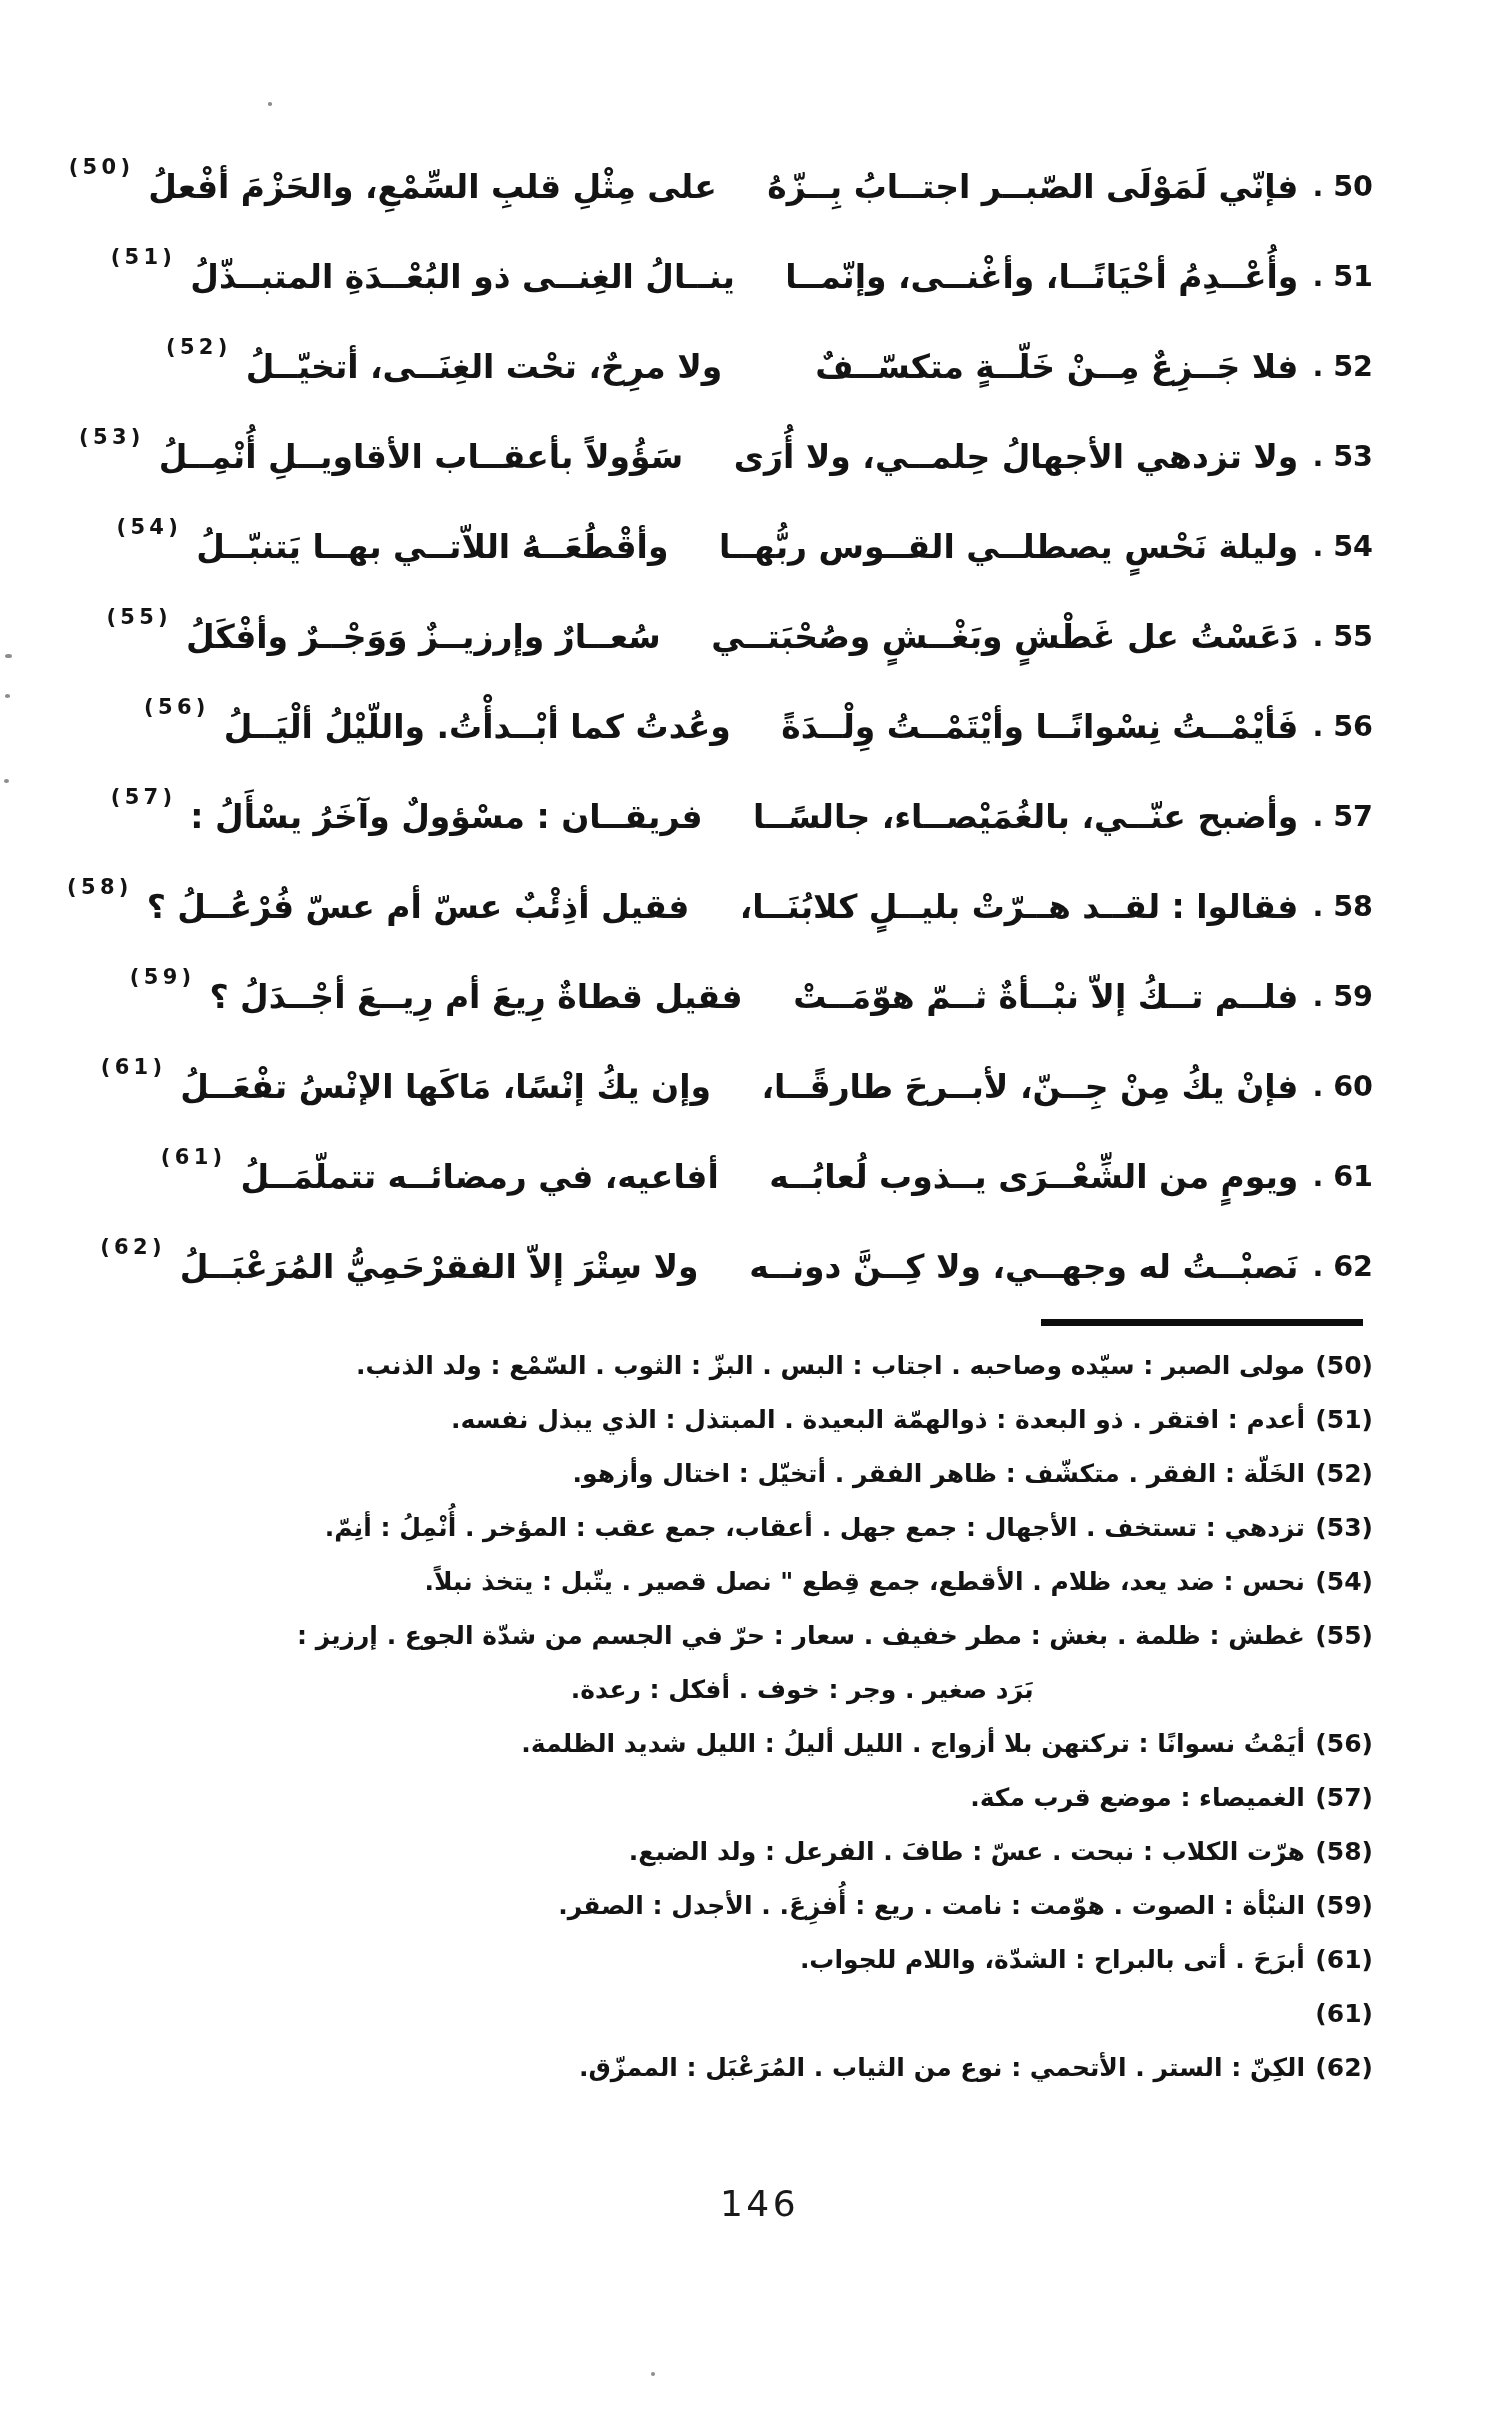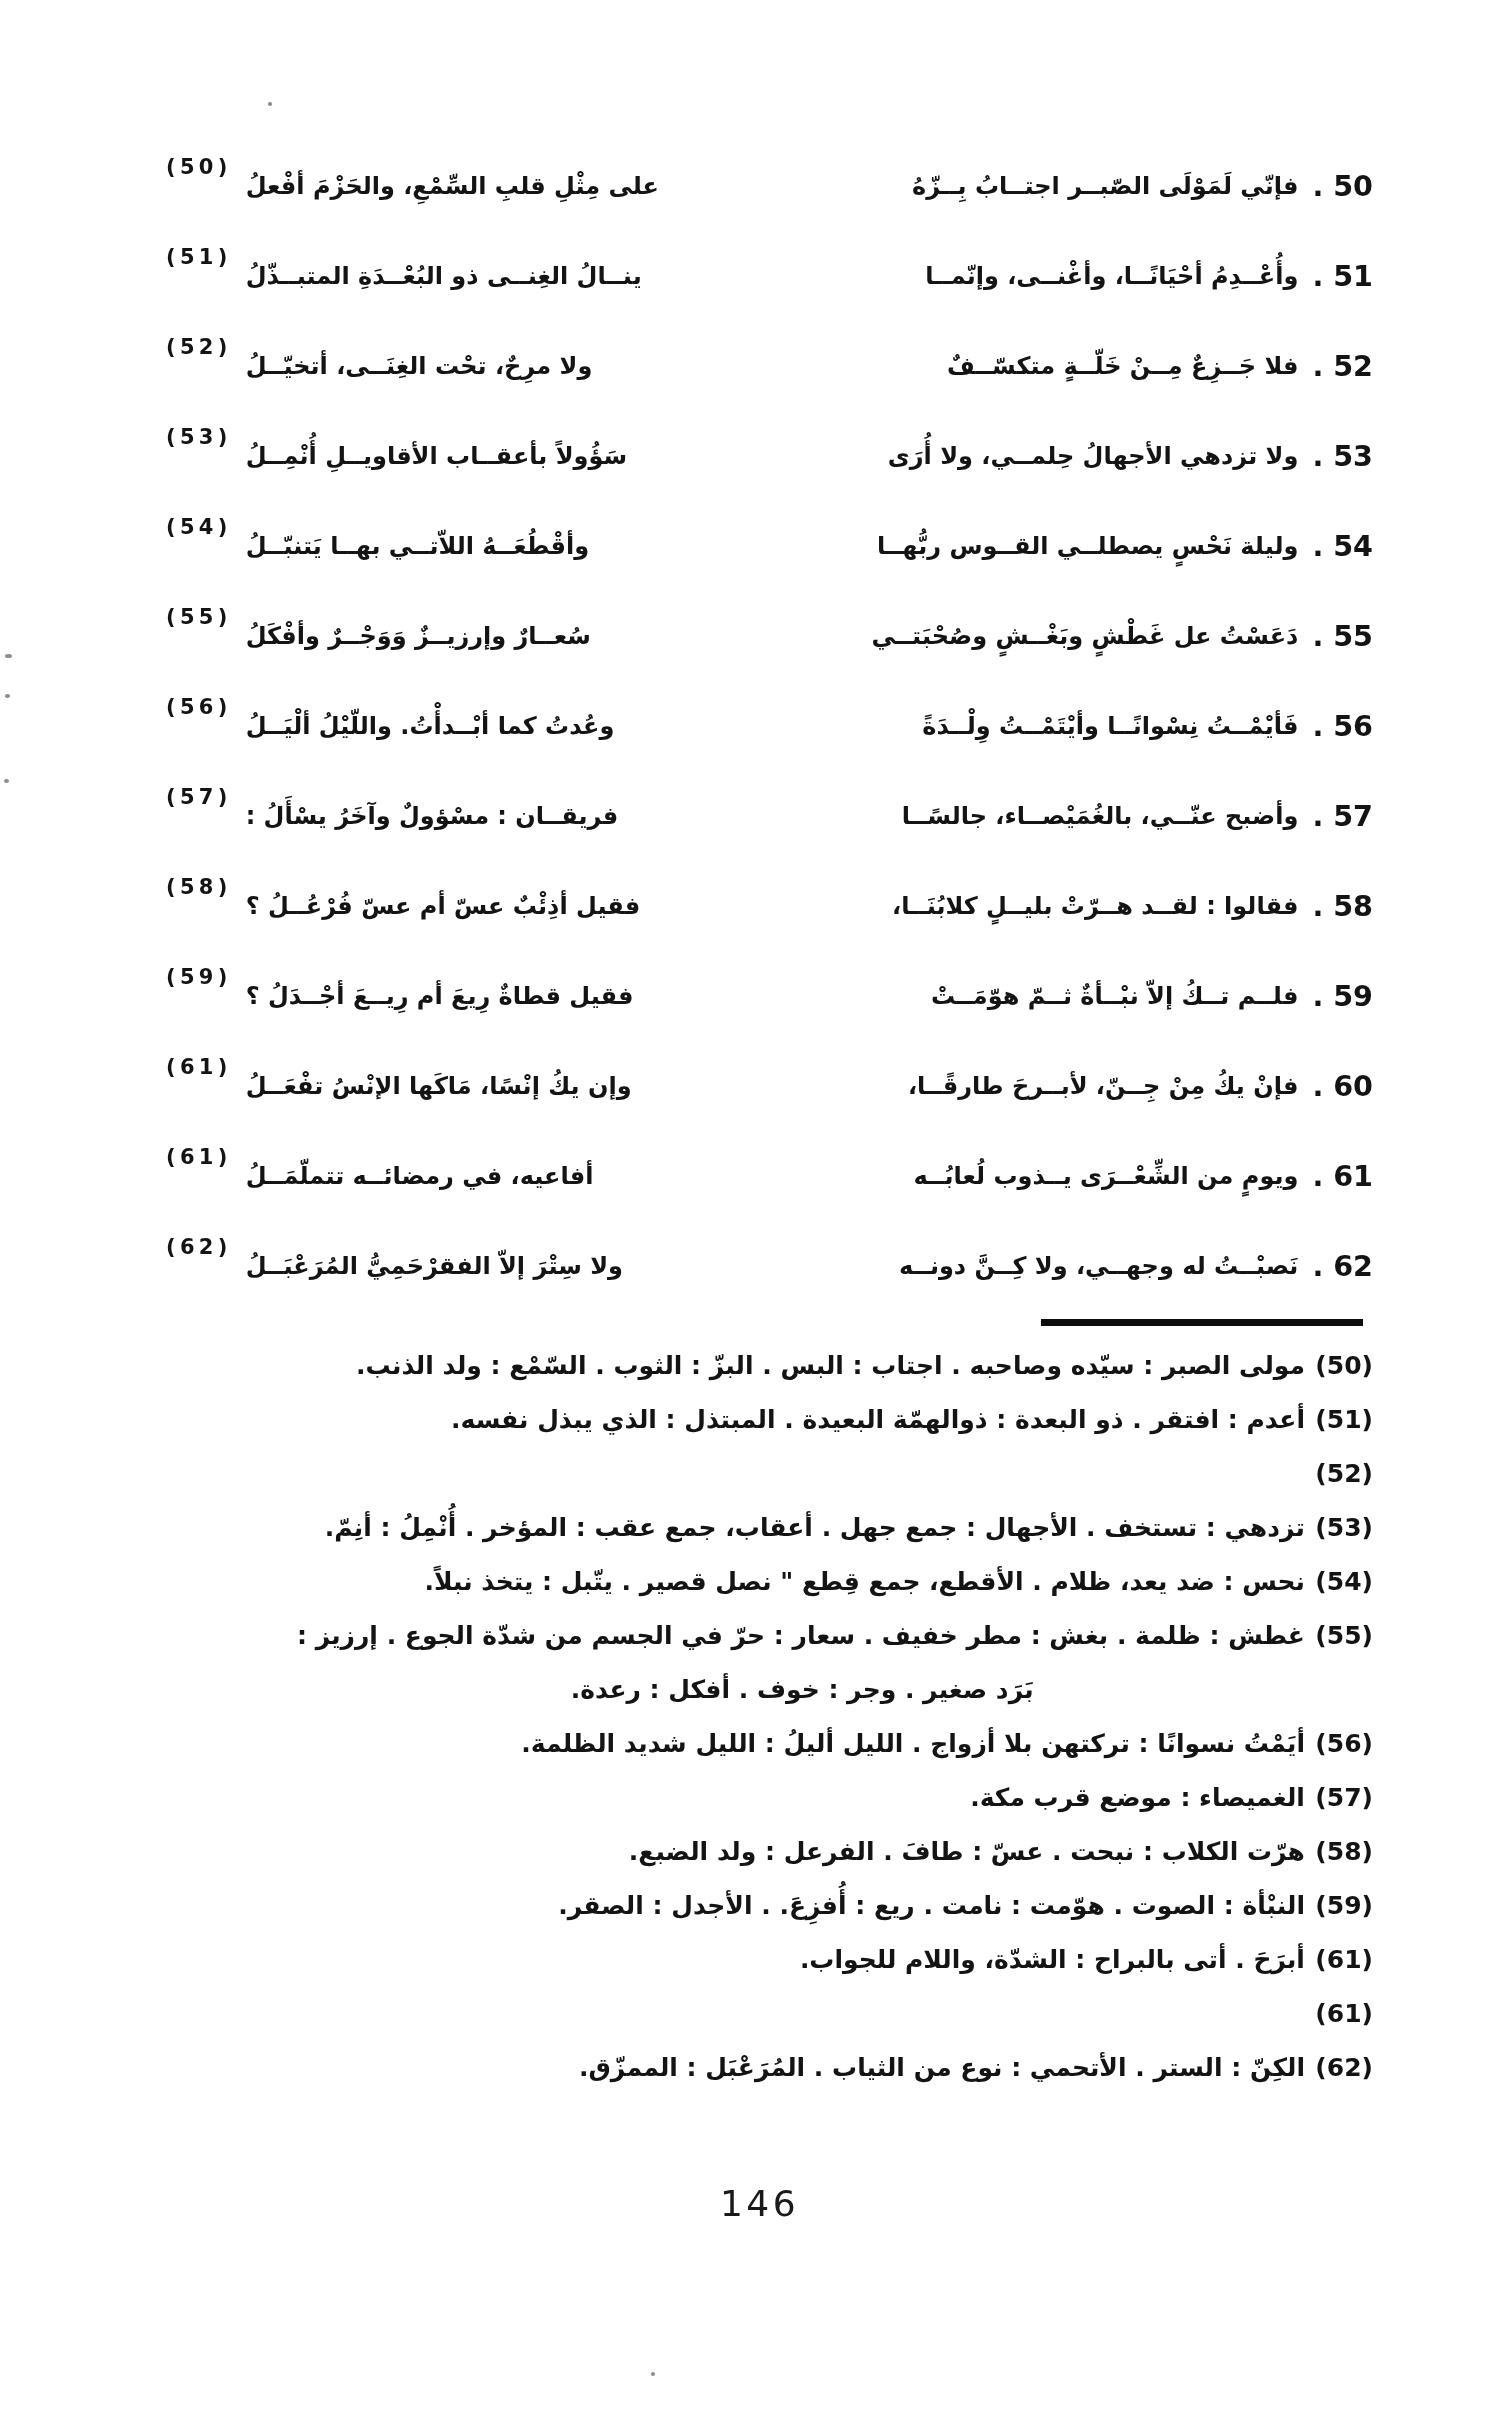--- a/index.html
+++ b/index.html
@@ -23,21 +23,21 @@
     align-items:center;
     gap:14px;
     white-space:nowrap;
   }
   .vnum{
     font-size:28.6px;font-weight:bold;
     direction:rtl;
     flex:0 0 auto;
   }
   .hemistich{
-    font-size:24px;font-weight:bold;
+    font-size:33px;font-weight:bold;
     flex:0 0 auto;
   }
   .spacer{flex:1 1 auto;min-width:22.5px;}
   .fnref{
     font-size:21px;font-weight:bold;
     letter-spacing:4.3px;
     direction:ltr;
     transform:translateY(-19px);
     flex:0 0 auto;
   }
@@ -204,20 +204,21 @@
       <span class="fn-text">مولى الصبر : سيّده وصاحبه . اجتاب : البس . البزّ : الثوب . السّمْع : ولد الذنب.</span>
     </div>
 
     <div class="fn-line">
       <span class="fn-label">(51)</span>
       <span class="fn-text">أعدم : افتقر . ذو البعدة : ذوالهمّة البعيدة . المبتذل : الذي يبذل نفسه.</span>
     </div>
 
     <div class="fn-line">
       <span class="fn-label">(52)</span>
+      <span class="fn-text">الخَلّة : الفقر . متكشّف : ظاهر الفقر . أتخيّل : اختال وأزهو.</span>
     </div>
 
     <div class="fn-line">
       <span class="fn-label">(53)</span>
       <span class="fn-text">تزدهي : تستخف . الأجهال : جمع جهل . أعقاب، جمع عقب : المؤخر . أُنْمِلُ : أنِمّ.</span>
     </div>
 
     <div class="fn-line">
       <span class="fn-label">(54)</span>
       <span class="fn-text">نحس : ضد يعد، ظلام . الأقطع، جمع قِطع " نصل قصير . يتّبل : يتخذ نبلاً.</span>

